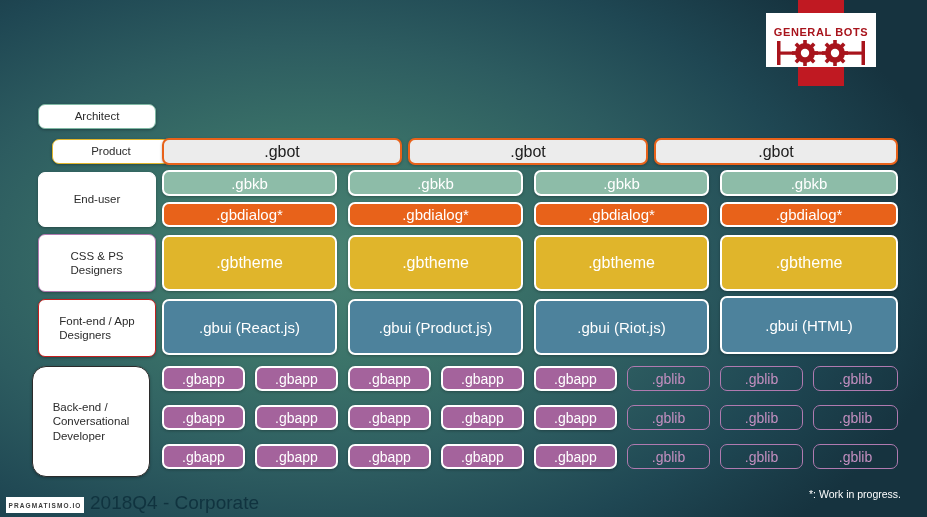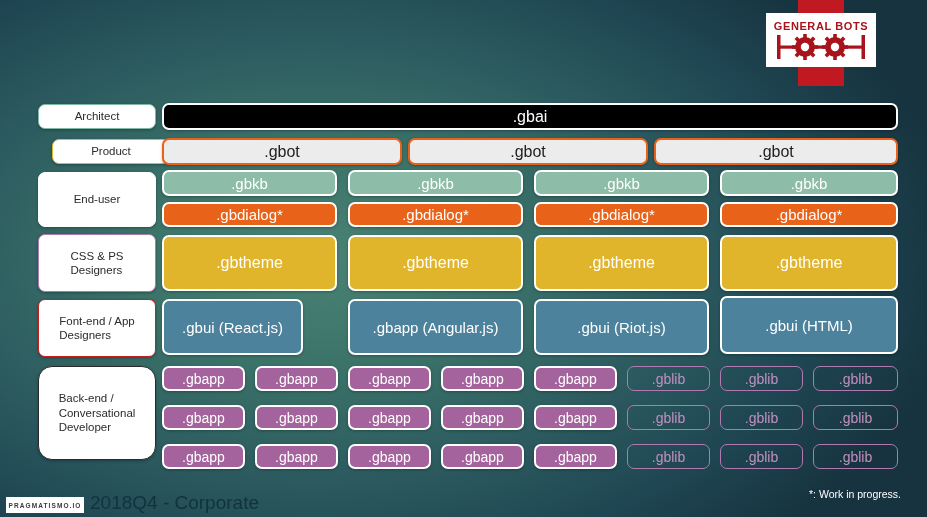--- a/index.html
+++ b/index.html
@@ -37,21 +37,21 @@
   #logo-redbar {
     position: absolute; left: 32px; top: 0px;
     width: 46px; height: 86px;
     background: #c01922;
   }
   #logo-white {
     position: absolute; left: 0px; top: 13px;
     width: 110px; height: 54px;
     background: #ffffff;
     display: flex; flex-direction: column;
-    align-items: center; justify-content: center;
+    align-items: center; justify-content: flex-end;
     gap: 1px;
   }
   #logo-text {
     font-size: 11px; font-weight: bold;
     color: #a8141c; letter-spacing: 0.6px;
     font-family: "Liberation Sans", sans-serif;
   }
   #logo-mark { display: block; }
 
   .label-box {
@@ -167,29 +167,26 @@
     <span>End-user</span>
   </div>
   <div class="label-box" style="left:38px; top:234px; width:118px; height:58px; border:1.5px solid #b07ab0; white-space:pre-line;">
     <span>CSS &amp; PS
 Designers</span>
   </div>
   <div class="label-box" style="left:38px; top:299px; width:118px; height:58px; border:1.5px solid #c4201f; white-space:pre-line;">
     <span>Font-end / App
 Designers</span>
   </div>
-  <div class="label-box" style="left:38px; top:366px; width:118px; height:94px; border:1.5px solid #2b2b2b; border-radius:14px; white-space:pre-line;">
+  <div class="label-box" style="left:32px; top:366px; width:118px; height:111px; border:1.5px solid #2b2b2b; border-radius:14px; white-space:pre-line;">
     <span>Back-end  /
 Conversational
 Developer</span>
   </div>
 
-  <div class="cell gbai" style="left:162px; top:103px; width:736px; height:27px;">
-    <span>.gbai</span>
-  </div>
 
   <div class="cell gbot" style="left:162px; top:138px; width:240px; height:27px;">
     <span>.gbot</span>
   </div>
   <div class="cell gbot" style="left:408px; top:138px; width:240px; height:27px;">
     <span>.gbot</span>
   </div>
   <div class="cell gbot" style="left:654px; top:138px; width:244px; height:27px;">
     <span>.gbot</span>
   </div>
@@ -226,25 +223,25 @@
   <div class="cell gbtheme" style="left:348px; top:235px; width:175px; height:56px;">
       <span>.gbtheme</span>
     </div>
   <div class="cell gbtheme" style="left:534px; top:235px; width:175px; height:56px;">
       <span>.gbtheme</span>
     </div>
   <div class="cell gbtheme" style="left:720px; top:235px; width:178px; height:56px;">
       <span>.gbtheme</span>
     </div>
 
-  <div class="cell gbui" style="left:162px; top:299px; width:141px; height:56px;">
+  <div class="cell gbui" style="left:162px; top:299px; width:175px; height:56px;">
       <span>.gbui (React.js)</span>
     </div>
   <div class="cell gbui" style="left:348px; top:299px; width:175px; height:56px;">
-      <span>.gbapp (Angular.js)</span>
+      <span>.gbui (Product.js)</span>
     </div>
   <div class="cell gbui" style="left:534px; top:299px; width:175px; height:56px;">
       <span>.gbui (Riot.js)</span>
     </div>
   <div class="cell gbui" style="left:720px; top:296px; width:178px; height:58px;">
       <span>.gbui (HTML)</span>
     </div>
 
   <div class="cell gbapp" style="left:162px; top:366px; width:83px; height:25px;">
       <span>.gbapp</span>

